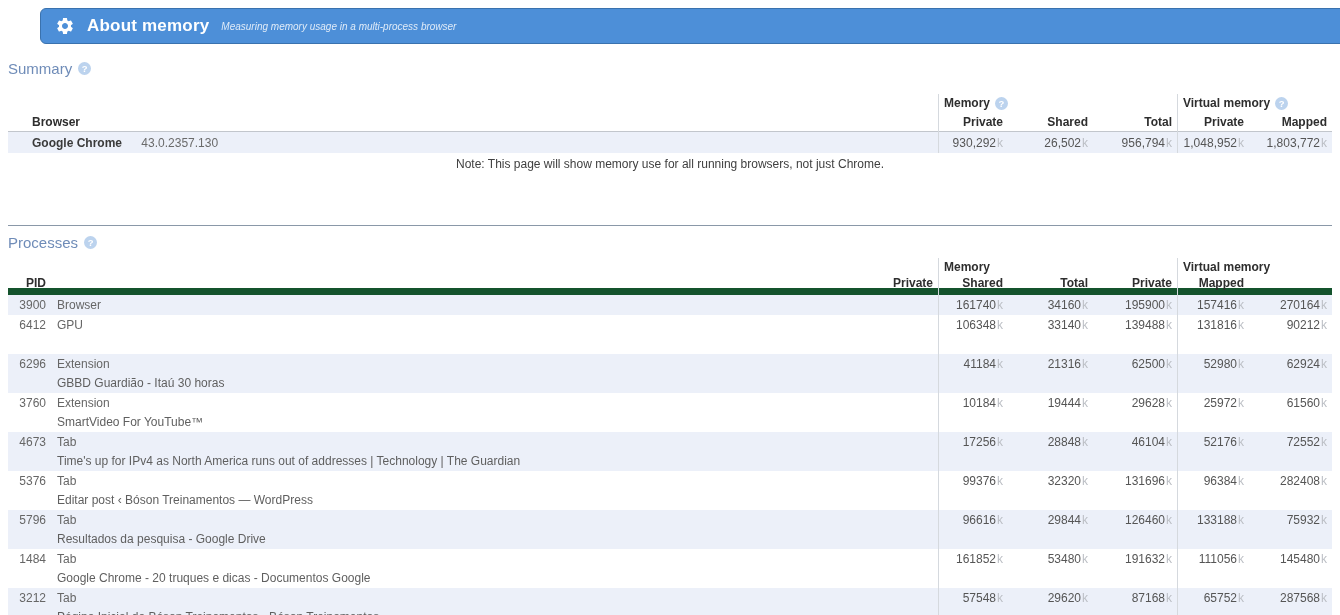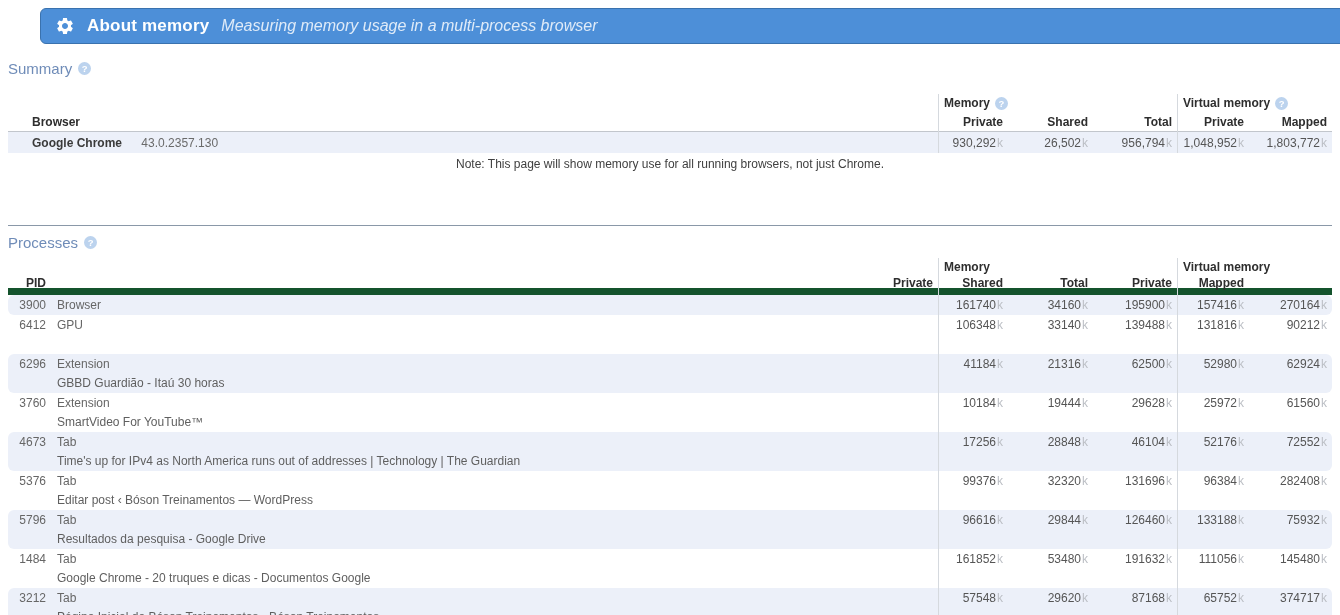--- a/index.html
+++ b/index.html
@@ -12,21 +12,21 @@
   .page { width:1340px; height:615px; overflow:hidden; position:relative; }
 
   
   .header-bar {
     position:absolute; left:8px; top:8px; width:1324px; height:36px;
     background:#4D8FD8; border:1px solid #3A72AE; border-radius:6px;
     display:flex; align-items:center; padding:0 14px;margin-left:32px;
   }
   .gear { width:20px; height:20px; margin-right:12px; flex:0 0 auto; }
   .bar-title { color:#fff; font-weight:bold; font-size:17px; letter-spacing:0.2px; }
-  .bar-subtitle { color:rgba(255,255,255,0.82); font-style:italic; font-size:16px; margin-left:12px; }
+  .bar-subtitle { color:rgba(255,255,255,0.82); font-style:italic; font-size:10px; margin-left:12px; }
 
   
   .content { position:absolute; left:8px; top:44px; width:1324px; }
   .section-title {
     color:#6F8CB8; font-size:15px; margin-top:14px; height:20px;
     display:flex; align-items:center;
   }
   .help {
     display:inline-block; width:13px; height:13px; border-radius:50%;
     background:#BCD3EE; color:#fff; font-size:9.5px; font-weight:bold;
@@ -68,21 +68,21 @@
   .proc-table { margin-top:6px; }
   .proc-table .col-row {
     display:grid; grid-template-columns:38px 11px 881px 70px 85px 84px 72px 83px;
     height:19px; align-items:center; border-bottom:7px solid #14532d;
   }
   .pid-col { text-align:right; }
   .prow {
     display:grid; grid-template-columns:38px 11px 881px 70px 85px 84px 72px 83px;
     align-items:start;
   }
-  .prow.stripe { background:#ECF0F9;border-radius:6px; }
+  .prow.stripe { background:#ECF0F9; }
   .prow .c-pid { text-align:right; color:#666; line-height:20px; }
   .prow .pname { color:#666; line-height:20px; }
   .prow .ptitle { color:#5F5F5F; line-height:19px; min-height:19px; white-space:nowrap; overflow:hidden; }
   .prow .num-cell { line-height:20px; color:#555; }
   .num-cell .num { color:#555; }
 </style>
 </head>
 <body>
 
 <div class="page">
@@ -287,18 +287,18 @@
         <div class="c-pid">3212</div>
           <div></div>
         <div>
           <div class="pname">Tab</div>
           <div class="ptitle">Página Inicial da Bóson Treinamentos - Bóson Treinamentos</div>
         </div>
         <div class="num-cell"><span class="num">57548</span><span class="k">k</span></div>
         <div class="num-cell"><span class="num">29620</span><span class="k">k</span></div>
         <div class="num-cell"><span class="num">87168</span><span class="k">k</span></div>
         <div class="num-cell"><span class="num">65752</span><span class="k">k</span></div>
-        <div class="num-cell"><span class="num">374717</span><span class="k">k</span></div>
+        <div class="num-cell"><span class="num">287568</span><span class="k">k</span></div>
       </div>
 
     </div>
   </div>
 </div>
 
 </body></html>

